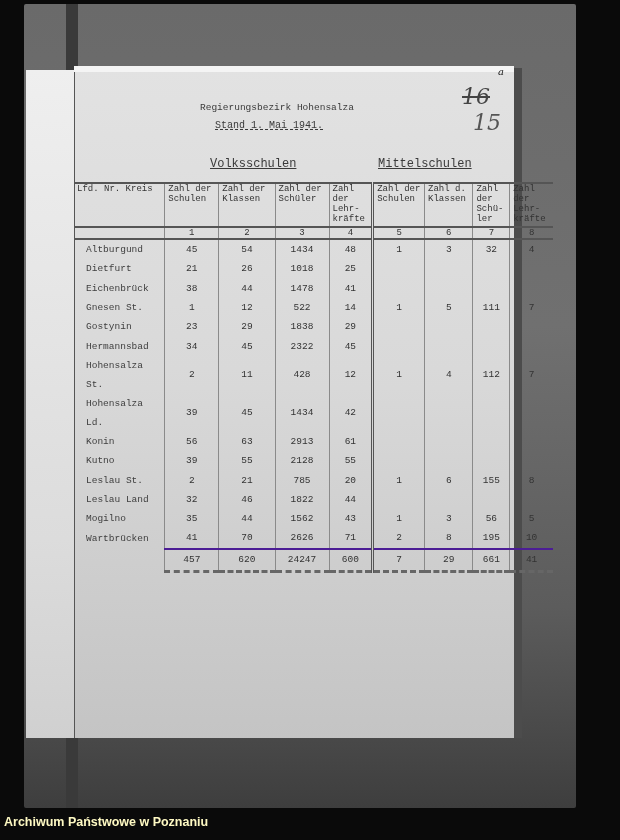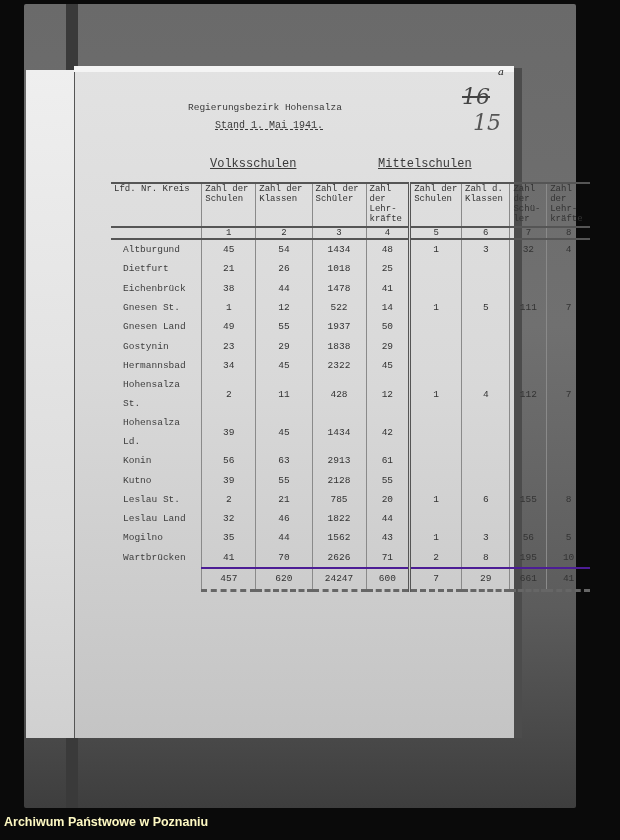--- a/index.html
+++ b/index.html
@@ -25,31 +25,31 @@
       background: linear-gradient(180deg,#e2e2e2 0%,#d9d9d9 45%,#c4c4c4 100%);
       border-left:1px solid #555;
     }
     .page-top-edge {
       position:absolute; left:74px; top:66px; width:440px; height:6px; background:#f4f4f4;
     }
     .right-shadow {
       position:absolute; left:514px; top:68px; width:8px; height:670px; background:#4c4c4c;
     }
     .txt { position:absolute; color:#3a3a3a; font-size:12px; letter-spacing:0; white-space:nowrap; }
-    .title { left:188px; top:102px; font-size:9.5px; }
+    .title { left:200px; top:102px; font-size:9.5px; }
     .subtitle { left:215px; top:120px; font-size:10px; text-decoration:underline; text-decoration-style:dashed; }
     .sec1 { left:210px; top:157px; text-decoration:underline; }
     .sec2 { left:378px; top:157px; text-decoration:underline; }
     .hand-a { position:absolute; left:498px; top:66px; font-family:"DejaVu Serif",serif; font-style:italic; font-size:10px; color:#222; }
     .hand-old { position:absolute; left:462px; top:84px; font-family:"DejaVu Serif",serif; font-style:italic; font-size:22px; color:#444; text-decoration:line-through; }
     .hand-new { position:absolute; left:473px; top:110px; font-family:"DejaVu Serif",serif; font-style:italic; font-size:22px; color:#555; }
 
     table.stats {
       position:absolute; left:74px; top:182px; width:479px; border-collapse:collapse;
-      font-size:9.5px; color:#333;margin-left:37px;
+      font-size:9.5px; color:#333;
     }
     table.stats th, table.stats td { border-left:1px solid #8a8a8a; padding:0 3px; }
     table.stats th:first-child, table.stats td:first-child { border-left:none; }
     table.stats thead tr.hdr th {
       font-weight:normal; text-align:left; vertical-align:top; height:42px; line-height:10px;
       border-top:2px solid #555; font-size:9px;
     }
     table.stats thead tr.nums th {
       font-weight:normal; text-align:center; height:10px; line-height:10px;
       border-top:2px solid #555; border-bottom:2px solid #555; font-size:9px;
@@ -160,31 +160,20 @@
         <td>1</td>
         <td>12</td>
         <td>522</td>
         <td>14</td>
         <td class="sep">1</td>
         <td>5</td>
         <td>111</td>
         <td>7</td>
       </tr>
       <tr>
-        <td class="kreis">Gnesen Land</td>
-        <td>49</td>
-        <td>55</td>
-        <td>1937</td>
-        <td>50</td>
-        <td class="sep"></td>
-        <td></td>
-        <td></td>
-        <td></td>
-      </tr>
-      <tr>
         <td class="kreis">Gostynin</td>
         <td>23</td>
         <td>29</td>
         <td>1838</td>
         <td>29</td>
         <td class="sep"></td>
         <td></td>
         <td></td>
         <td></td>
       </tr>

